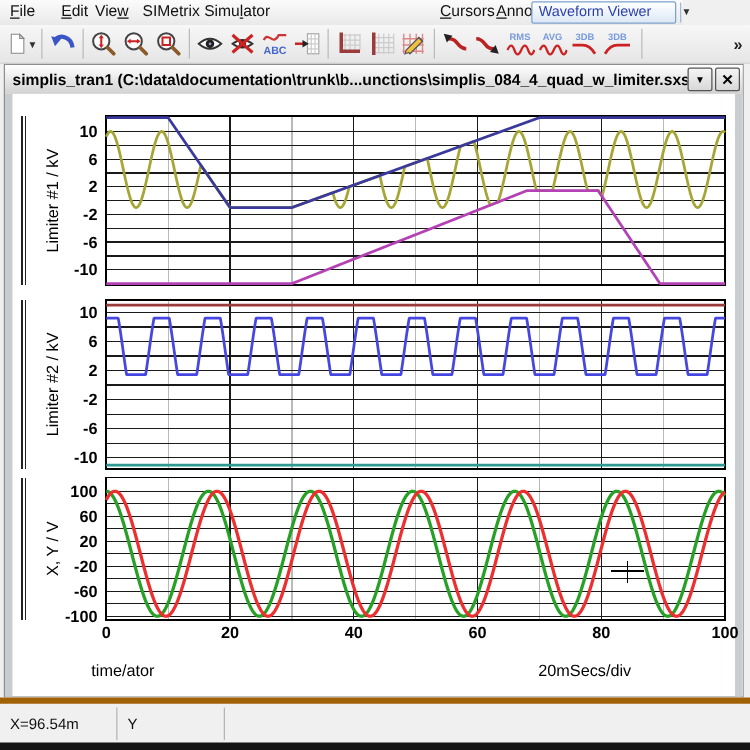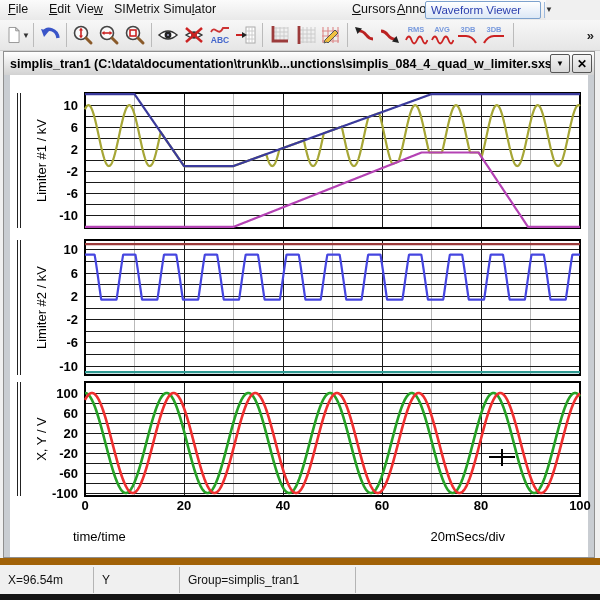--- a/index.html
+++ b/index.html
@@ -24,21 +24,21 @@
   .titlebar{position:absolute;left:0;top:0;right:0;height:23px;background:linear-gradient(#ffffff,#d2d2d2);
             border-bottom:1px solid #9a9a9a;display:flex;align-items:center;}
   .titlebar .ttext{font-size:12.5px;font-weight:bold;color:#000;padding-left:6px;white-space:nowrap;overflow:hidden;flex:1;}
   .tbx{width:18px;height:17px;border:1px solid #555;background:linear-gradient(#f4f4f4,#d8d8d8);
        display:flex;align-items:center;justify-content:center;margin-right:2px;border-radius:2px;font-weight:bold;}
   .tbx.down{font-size:8px;}
   .tbx.close{font-size:12px;}
   .client{position:absolute;left:0;top:23px;right:0;bottom:0;background:#fff;
           border-left:6px solid #c9cdd2;border-right:6px solid #c9cdd2;box-sizing:border-box;}
   .footlabel{position:absolute;font-size:13px;color:#000;}
-  .statusbar{position:absolute;left:0;top:558px;width:600px;height:36px;background:#f0f0f0;border-top:7px solid #a16207;
+  .statusbar{position:absolute;left:0;top:558px;width:600px;height:36px;background:#f0f0f0;border-top:5px solid #a16207;
              display:flex;align-items:center;font-size:12px;color:#111;box-sizing:border-box;}
   .sfield{height:26px;display:flex;align-items:center;border-right:1px solid #b4b4b4;padding-left:8px;box-sizing:border-box;white-space:nowrap;}
   .blackstrip{position:absolute;left:0;top:594px;width:600px;height:6px;background:#141414;}
   #plot-svg{position:absolute;left:0;top:0;pointer-events:none;z-index:5;}
   svg text{font-family:"Liberation Sans",sans-serif;}
 </style>
 </head>
 <body>
 
 <div class="menubar">
@@ -193,27 +193,26 @@
     <span class="tbx down">
         <span>▼</span>
       </span>
     <span class="tbx close">
         <span>✕</span>
       </span>
   </div>
   <div class="client"></div>
 </div>
 
-<div class="footlabel" style="left:73px;top:529px;">time/time</div>
+<div class="footlabel" style="left:73px;top:529px;">time/ator</div>
 <div class="footlabel" style="right:95px;top:529px;margin-left:47px;">20mSecs/div</div>
 
 <div class="statusbar">
   <span class="sfield" style="width:94px">X=96.54m</span>
   <span class="sfield" style="width:86px">Y</span>
-  <span class="sfield" style="width:176px">Group=simplis_tran1</span>
   <span class="sfield" style="flex:1;border-right:none"></span>
 </div>
 <div class="blackstrip"></div>
 
 <svg id="plot-svg" width="600" height="600" viewBox="0 0 600 600">
     <line x1="134.5" y1="93" x2="134.5" y2="228" stroke="#b9b9b9" stroke-width="1" shape-rendering="crispEdges"></line>
     <line x1="233.5" y1="93" x2="233.5" y2="228" stroke="#b9b9b9" stroke-width="1" shape-rendering="crispEdges"></line>
     <line x1="332.5" y1="93" x2="332.5" y2="228" stroke="#b9b9b9" stroke-width="1" shape-rendering="crispEdges"></line>
     <line x1="431.5" y1="93" x2="431.5" y2="228" stroke="#b9b9b9" stroke-width="1" shape-rendering="crispEdges"></line>
     <line x1="530.5" y1="93" x2="530.5" y2="228" stroke="#b9b9b9" stroke-width="1" shape-rendering="crispEdges"></line>

